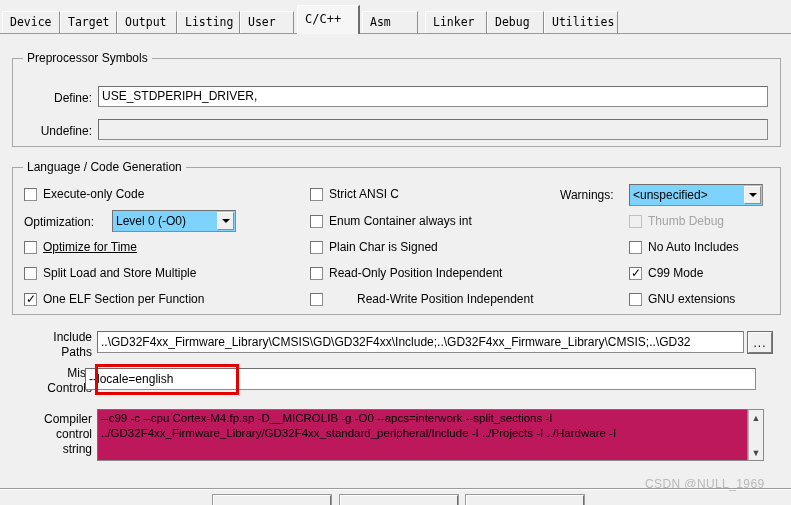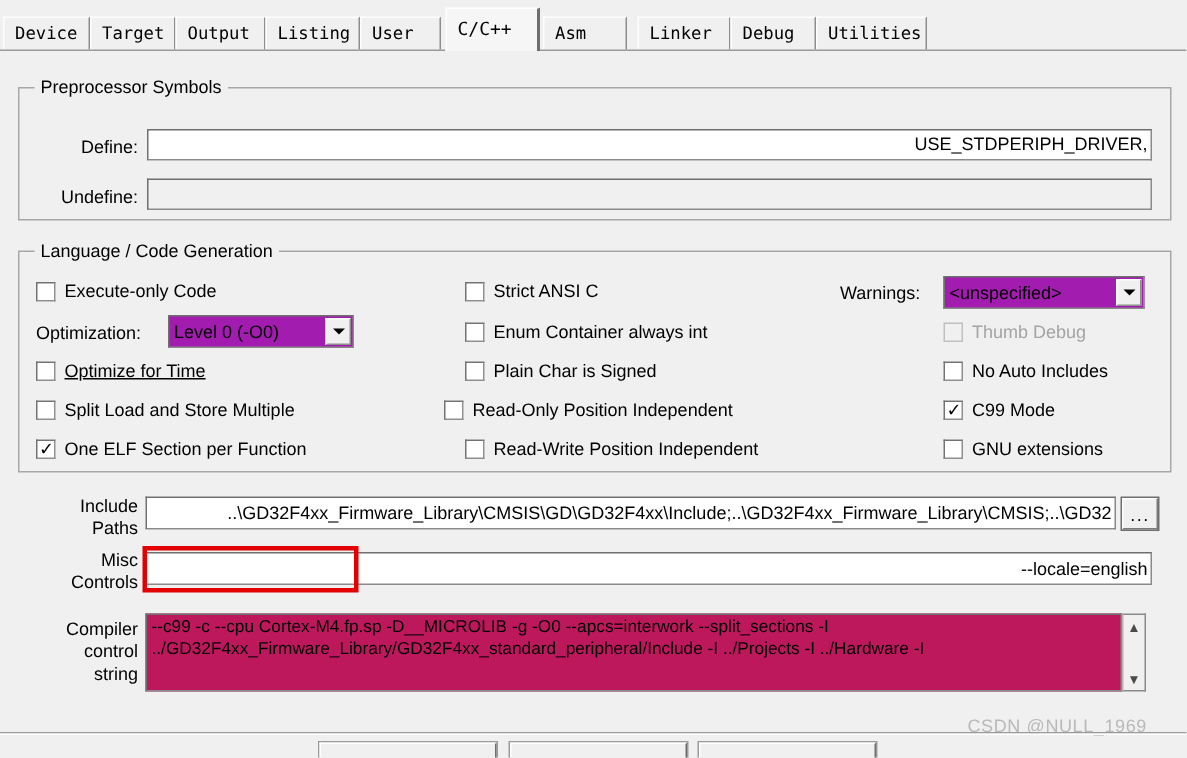--- a/index.html
+++ b/index.html
@@ -77,21 +77,20 @@
     background: #ffffff;
     border: 1px solid #8a8a8a;
     border-top-color: #6f6f6f;
     border-left-color: #6f6f6f;
     font-size: 12px;
     line-height: 18px;
     padding: 0 2px 0 3px;
     color: #000;
     white-space: nowrap;
     overflow: hidden;
-    text-align: right;
   }
   .tinput.disabled { background: #f0f0f0; color: #6b6b6b; }
 
   
   .marea {
     position: absolute;
     background: #be185d;
     border: 1px solid #8a8a8a;
     border-top-color: #6f6f6f;
     border-left-color: #6f6f6f;
@@ -140,21 +139,21 @@
   .cb .box .tick {
     position: absolute; left: 1px; top: -2px;
     font-size: 12px; line-height: 14px; color: #000;
   }
   .cb.disabled { color: #a4a4a4; }
   .cb.disabled .box { background: #f0f0f0; border-color: #c0c0c0; }
 
   
   .combo {
     position: absolute;
-    background: #a21caf;
+    background: #7dd3fc;
     border: 1px solid #8a8a8a;
     border-top-color: #6f6f6f;
     border-left-color: #6f6f6f;
     font-size: 12px;
     line-height: 18px;
     padding-left: 3px;
     color: #000;
     white-space: nowrap;
     overflow: hidden;
   }
@@ -284,25 +283,25 @@
     <span>Strict ANSI C</span>
   </div>
   <div class="cb" style="left:310px; top:240px;">
     <span class="box"></span>
     <span>Plain Char is Signed</span>
   </div>
   <div class="cb" style="left:310px; top:214px;">
     <span class="box"></span>
     <span>Enum Container always int</span>
   </div>
-  <div class="cb" style="left:296px; top:266px;">
+  <div class="cb" style="left:310px; top:266px;">
     <span class="box"></span>
     <span>Read-Only Position Independent</span>
   </div>
-  <div class="cb" style="left:310px; top:292px;">
+  <div class="cb" style="left:310px; top:292px;gap:28px;">
     <span class="box"></span>
     <span>Read-Write Position Independent</span>
   </div>
 
   <div class="lbl" style="left:560px; top:188px;">Warnings:</div>
   <div class="combo" style="left:629px; top:184px; width:134px; height:22px; line-height:20px;">
     <span>&lt;unspecified&gt;</span>
     <span class="btn">
         <span class="ar"></span>
       </span>
@@ -327,21 +326,21 @@
     <span>GNU extensions</span>
   </div>
 
   <div class="lbl right" style="left:20px; top:330px; width:72px;">Include</div>
   <div class="lbl right" style="left:20px; top:345px; width:72px;">Paths</div>
   <div class="tinput" style="left:97px; top:331px; width:647px; height:22px; line-height:20px;">..\GD32F4xx_Firmware_Library\CMSIS\GD\GD32F4xx\Include;..\GD32F4xx_Firmware_Library\CMSIS;..\GD32</div>
   <div class="pbtn" style="left:748px; top:332px; width:24px; height:21px;">...</div>
 
   <div class="lbl right" style="left:20px; top:366px; width:72px;">Misc</div>
   <div class="lbl right" style="left:20px; top:381px; width:72px;">Controls</div>
-  <div class="tinput" style="left:97px; top:368px; width:671px; height:22px; line-height:20px;">--locale=english</div>
+  <div class="tinput" style="left:85px; top:368px; width:671px; height:22px; line-height:20px;">--locale=english</div>
   <div class="redbox" style="left:95px; top:364px; width:144px; height:31px;"></div>
 
   <div class="lbl right" style="left:14px; top:412px; width:78px;">Compiler</div>
   <div class="lbl right" style="left:14px; top:427px; width:78px;">control</div>
   <div class="lbl right" style="left:14px; top:442px; width:78px;">string</div>
 
   <div class="marea" style="left:97px; top:409px; width:651px; height:52px;">
     <div class="row">--c99 -c --cpu Cortex-M4.fp.sp -D__MICROLIB -g -O0 --apcs=interwork --split_sections -I</div>
     <div class="row">../GD32F4xx_Firmware_Library/GD32F4xx_standard_peripheral/Include -I ../Projects -I ../Hardware -I</div>
   </div>

